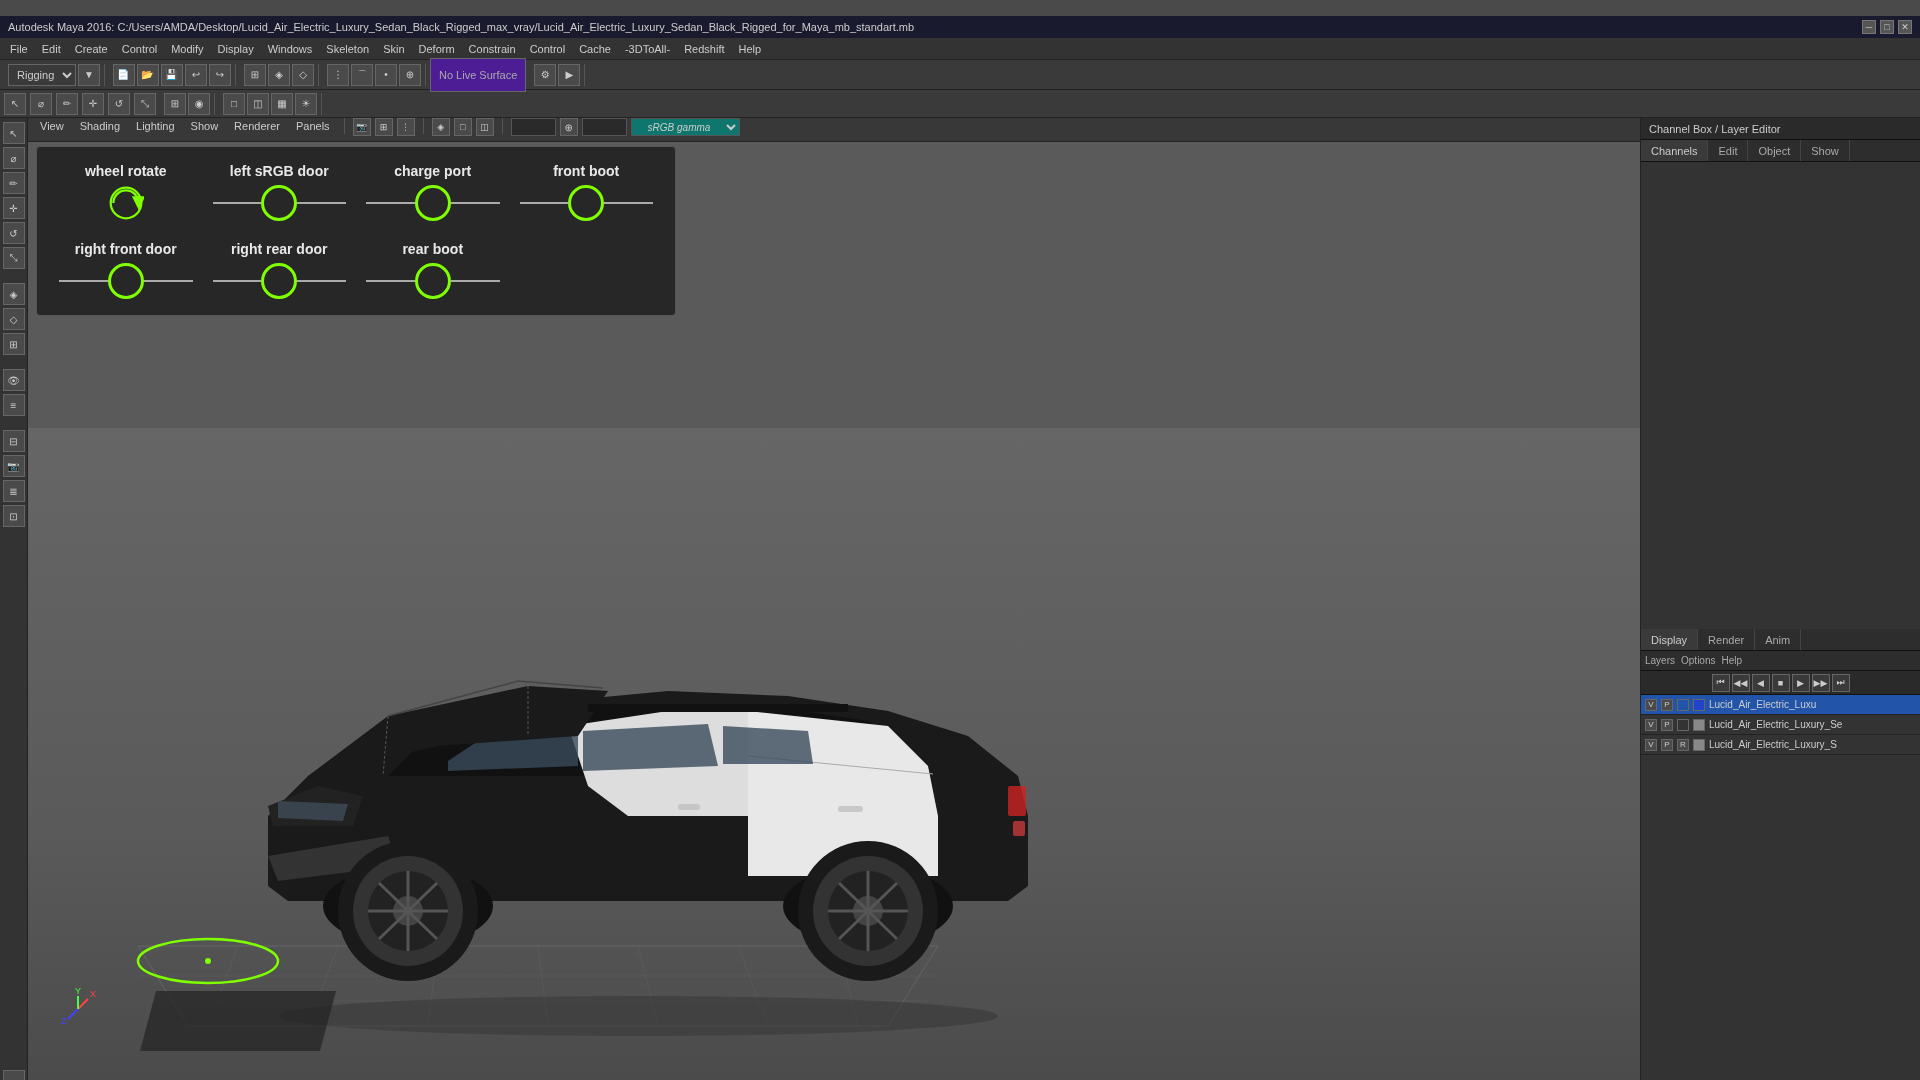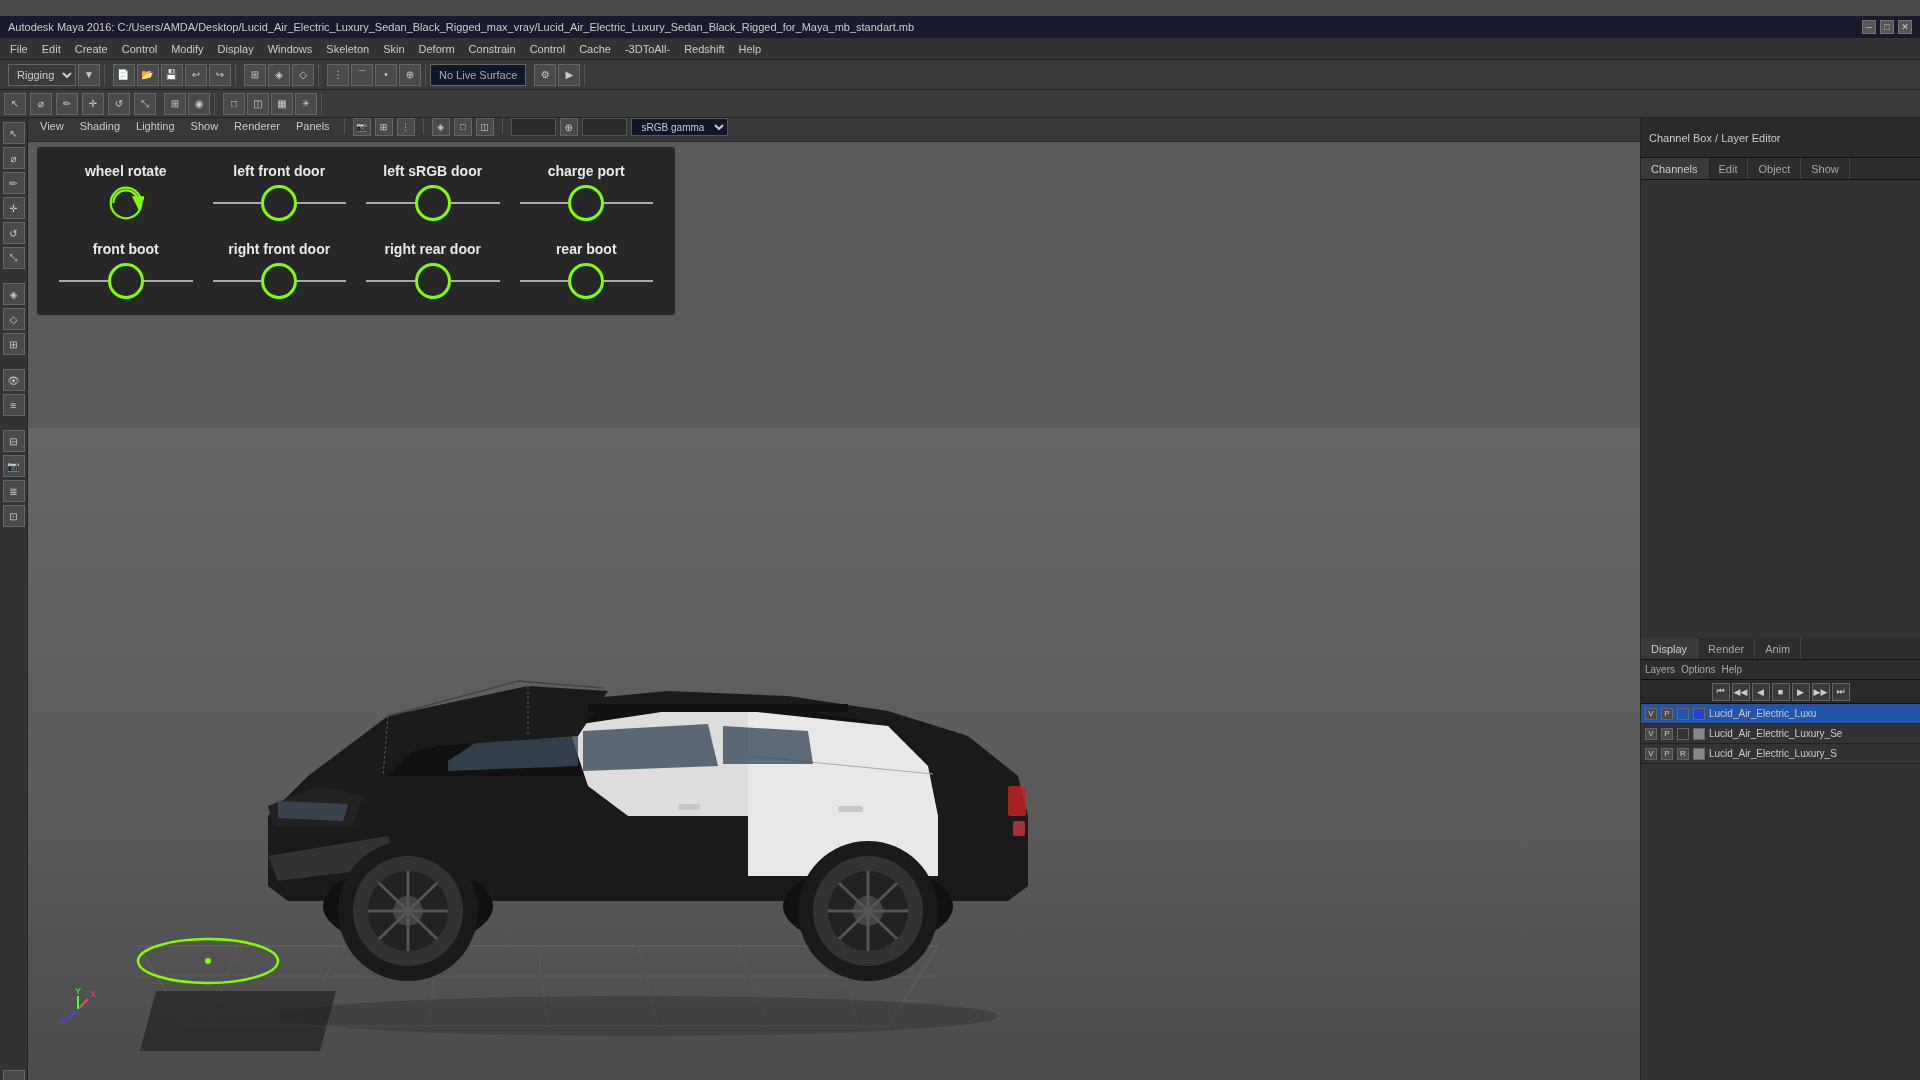--- a/index.html
+++ b/index.html
@@ -19,21 +19,21 @@
     }
     .menu-item { padding: 2px 6px; cursor: pointer; }
 
     
     #toolbar1 {
       height: 30px; background: #3a3a3a; display: flex; align-items: center; padding: 0 4px; gap: 4px; border-bottom: 1px solid #222;
     }
     .toolbar-group { display: flex; align-items: center; gap: 2px; padding: 0 4px; border-right: 1px solid #555; }
     .tb-btn { width: 22px; height: 22px; background: #4a4a4a; border: 1px solid #666; cursor: pointer; display: flex; align-items: center; justify-content: center; font-size: 10px; color: #ccc; }
     .tb-select { height: 22px; background: #3a3a3a; border: 1px solid #666; color: #ccc; font-size: 11px; padding: 0 4px; }
-    .no-live-surface { color: #aaa; font-size: 11px; padding: 4px 8px; border: 1px solid #666; background: #0f172a; height: 22px; display: flex; align-items: center; }
+    .no-live-surface { color: #aaa; font-size: 11px; padding: 16px 8px; border: 1px solid #666; background: #4c1d95; height: 22px; display: flex; align-items: center; }
 
     
     #toolbar2 {
       height: 28px; background: #3a3a3a; display: flex; align-items: center; padding: 0 4px; gap: 4px; border-bottom: 1px solid #222;
     }
 
     
     #left-toolbox {
       width: 28px; background: #333; border-right: 1px solid #222; display: flex; flex-direction: column; align-items: center; padding: 4px 2px; gap: 3px;
     }
@@ -72,21 +72,21 @@
     
     .persp-label { position: absolute; bottom: 8px; left: 50%; transform: translateX(-50%); color: #aaa; font-size: 12px; margin-left: 20px; }
 
     
     .compass { position: absolute; bottom: 20px; left: 20px; color: #aaa; font-size: 10px; }
 
     
     #right-panel {
       width: 280px; background: #333; border-left: 1px solid #222; display: flex; flex-direction: column;
     }
-    #right-panel-title { height: 40px; background: #2a2a2a; display: flex; align-items: center; padding: 0 8px; font-size: 11px; color: #ccc; border-bottom: 1px solid #111; }
+    #right-panel-title { height: 22px; background: #2a2a2a; display: flex; align-items: center; padding: 0 8px; font-size: 11px; color: #ccc; border-bottom: 1px solid #111; }
     #right-panel-tabs { display: flex; height: 22px; background: #2d2d2d; border-bottom: 1px solid #111; }
     .rp-tab { padding: 2px 10px; font-size: 11px; color: #aaa; cursor: pointer; border-right: 1px solid #444; display: flex; align-items: center; }
     .rp-tab.active { color: #ccc; background: #3a3a3a; }
     .layer-row { display: flex; align-items: center; height: 20px; padding: 0 4px; gap: 4px; border-bottom: 1px solid #222; font-size: 11px; color: #ccc; cursor: pointer; }
     .layer-row.selected { background: #2255aa; }
     .layer-vis { width: 12px; height: 12px; background: #4a4a4a; border: 1px solid #666; display: flex; align-items: center; justify-content: center; font-size: 8px; }
     .layer-color { width: 12px; height: 12px; border: 1px solid #666; }
     .layer-name { flex: 1; overflow: hidden; text-overflow: ellipsis; white-space: nowrap; font-size: 10px; }
 
     
@@ -94,21 +94,21 @@
     #rp-bottom-tabs { display: flex; height: 22px; background: #2d2d2d; border-bottom: 1px solid #111; }
     .rp-bottom-tab { padding: 2px 10px; font-size: 11px; color: #aaa; cursor: pointer; border-right: 1px solid #444; display: flex; align-items: center; }
     .rp-bottom-tab.active { color: #ccc; background: #3a3a3a; }
     #rp-bottom-subtabs { display: flex; height: 20px; background: #2d2d2d; border-bottom: 1px solid #111; padding: 0 4px; gap: 6px; align-items: center; }
     .rp-sub-btn { font-size: 10px; color: #aaa; cursor: pointer; }
     #rp-transport { display: flex; align-items: center; height: 24px; background: #2a2a2a; justify-content: center; gap: 2px; border-bottom: 1px solid #111; }
     .transport-btn { width: 18px; height: 18px; background: #3a3a3a; border: 1px solid #666; cursor: pointer; display: flex; align-items: center; justify-content: center; font-size: 9px; color: #ccc; }
 
     
     .vp-field { background: #2a2a2a; border: 1px solid #555; height: 18px; font-size: 11px; color: #ccc; padding: 0 4px; }
-    .gamma-select { background: #0f172a; border: 1px solid #555; height: 18px; font-size: 10px; color: #ccc; padding: 0 6px; }
+    .gamma-select { background: #0f766e; border: 1px solid #555; height: 18px; font-size: 10px; color: #ccc; padding: 0 12px; font-style: italic; }
   </style>
 </head>
 <body>
 
 <div id="title-bar">
   <span>Autodesk Maya 2016: C:/Users/AMDA/Desktop/Lucid_Air_Electric_Luxury_Sedan_Black_Rigged_max_vray/Lucid_Air_Electric_Luxury_Sedan_Black_Rigged_for_Maya_mb_standart.mb</span>
   <div id="title-bar-controls">
     <div class="title-btn">─</div>
     <div class="title-btn">□</div>
     <div class="title-btn">✕</div>
@@ -248,28 +248,20 @@
               <defs>
                   <marker id="arr" markerWidth="6" markerHeight="6" refX="3" refY="3" orient="auto">
                     <path d="M0,0 L6,3 L0,6 Z" fill="#7fff00"></path>
                   </marker>
                 </defs>
               <path d="M 20 6 A 14 14 0 0 0 6 20" fill="none" stroke="#7fff00" stroke-width="2.5"></path>
             </svg>
           </div>
         </div>
         <div class="rig-item">
-          <div class="rig-label">left front door</div>
-          <div class="rig-circle-container">
-            <div class="rig-line"></div>
-            <div class="rig-circle"></div>
-            <div class="rig-line"></div>
-          </div>
-        </div>
-        <div class="rig-item">
           <div class="rig-label">left sRGB door</div>
           <div class="rig-circle-container">
             <div class="rig-line"></div>
             <div class="rig-circle"></div>
             <div class="rig-line"></div>
           </div>
         </div>
         <div class="rig-item">
           <div class="rig-label">charge port</div>
           <div class="rig-circle-container">

